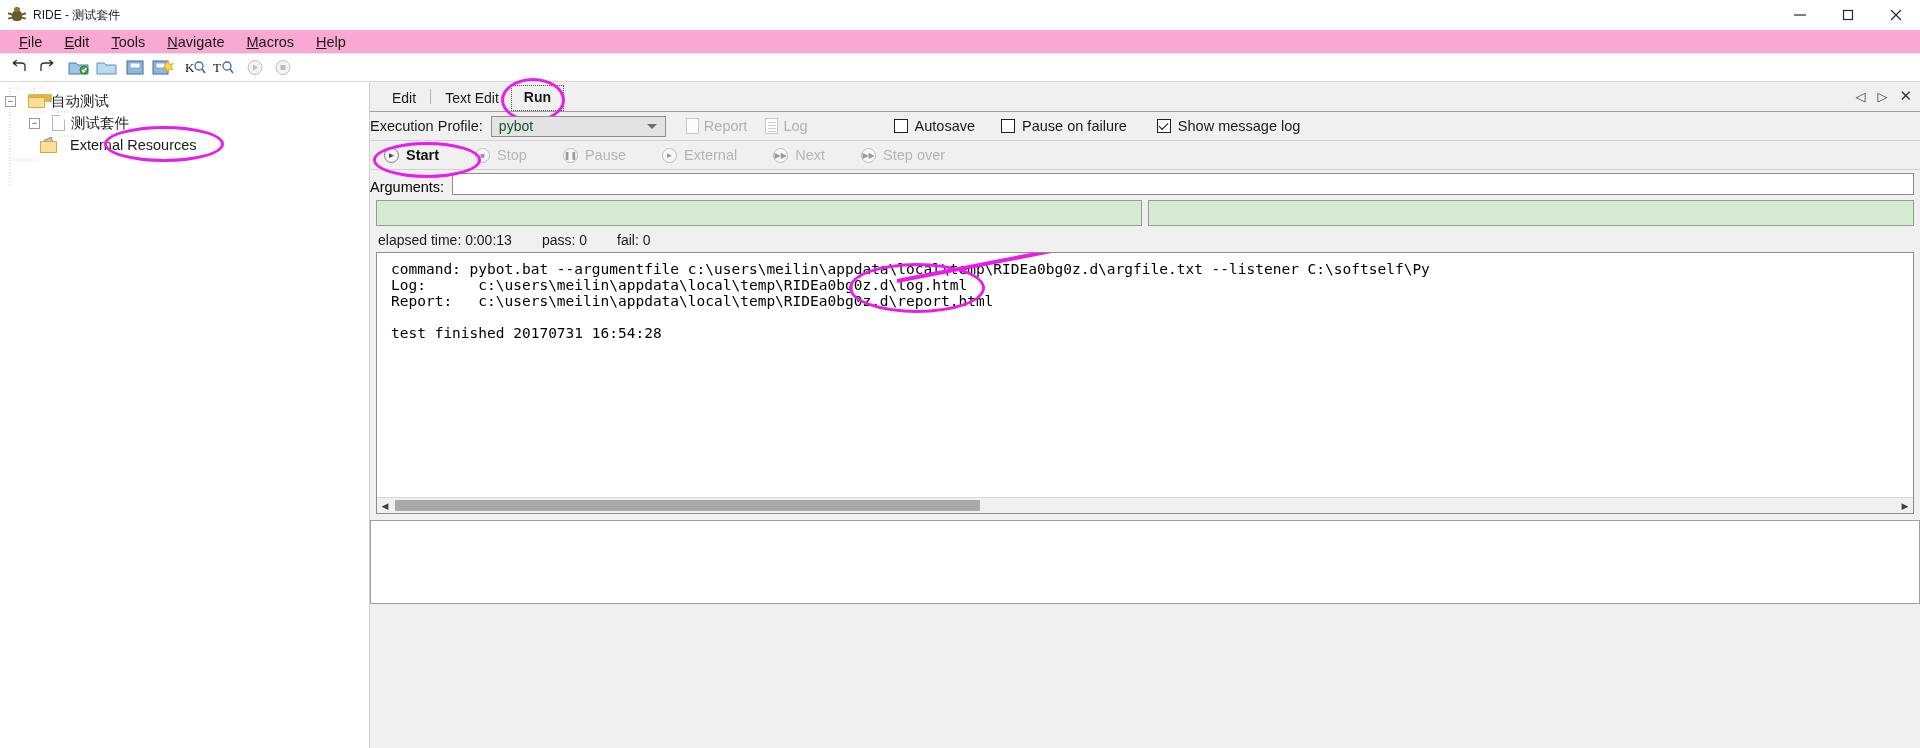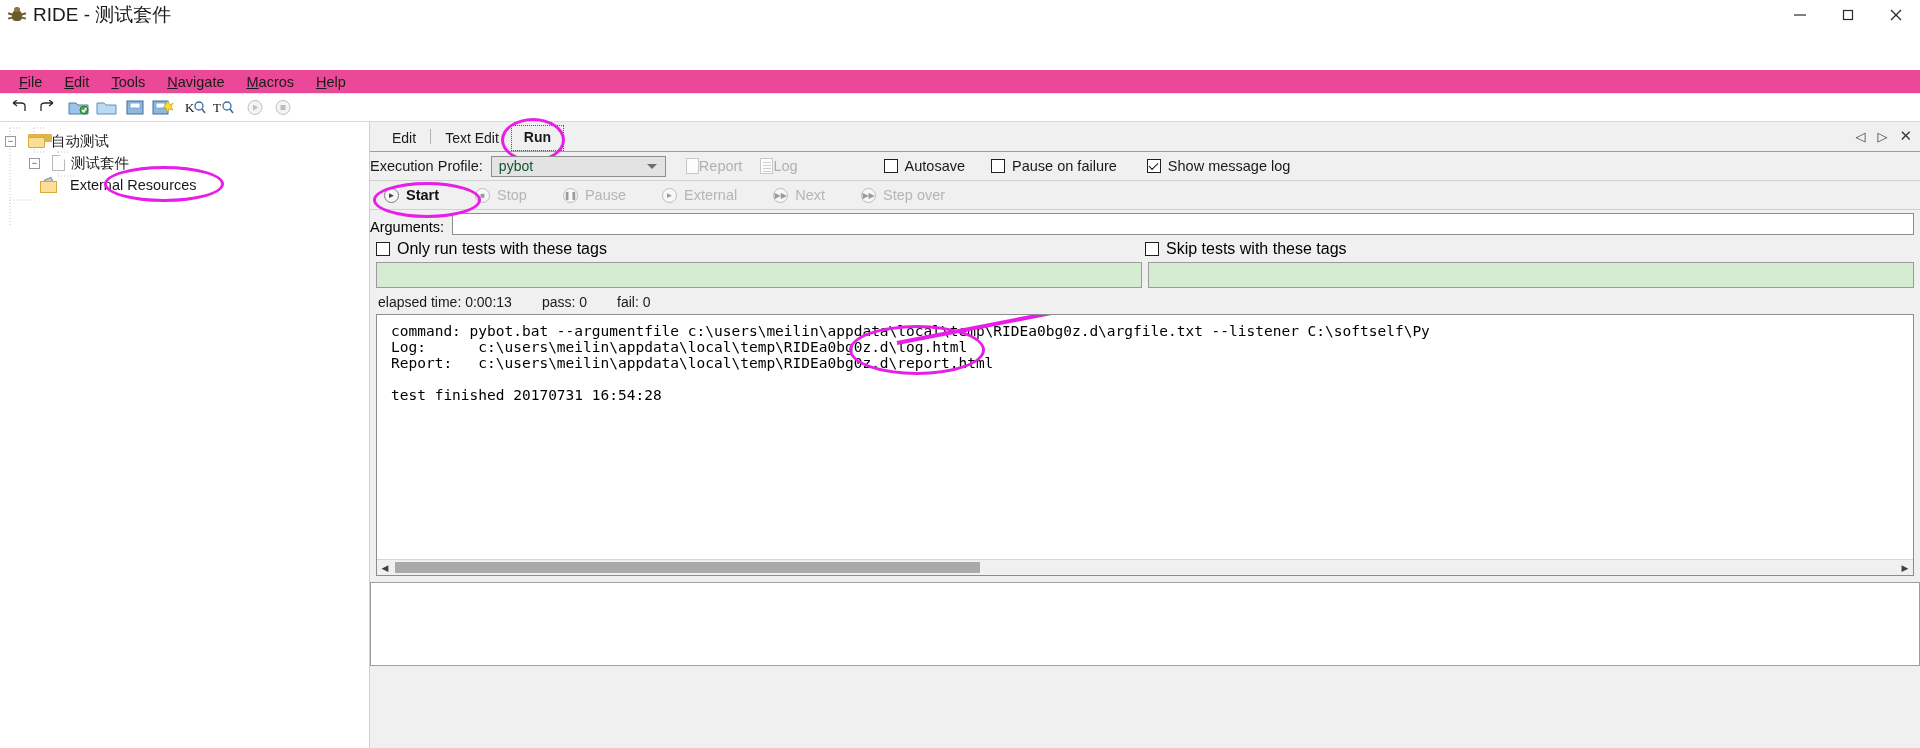--- a/index.html
+++ b/index.html
@@ -30,39 +30,38 @@
     background: #6b5b2c;
   }
   .app-icon .bug-head {
     position: absolute; left: 6px; top: 1px;
     width: 6px; height: 5px; border-radius: 3px;
     background: #8a7636;
   }
   .app-icon .bug-leg {
     position: absolute; background: #6b5b2c; height: 1.5px; width: 5px;
   }
-  .title-text { font-size: 19px; color: #1a1a1a; }
+  .title-text { font-size: 12px; color: #1a1a1a; }
   .win-controls {
     position: absolute; right: 0; top: 0; height: 30px;
     display: flex; align-items: stretch;
   }
   .win-btn {
     width: 48px; display: flex; align-items: center; justify-content: center;
     font-size: 15px; color: #2b2b2b; cursor: default;
   }
   .win-btn svg { display: block; }
 
   
   .menubar {
     height: 24px;
     display: flex; align-items: center;
     padding-left: 8px;
-    background: #ec4899;
+    background: #f9a8d4;
     border-bottom: 1px solid #e6e6e6;
-    margin-top: 40px;
   }
   .menu-item {
     font-size: 14.5px; color: #1a1a1a;
     padding: 2px 11px;
     cursor: default;
   }
   .menu-item u { text-decoration: underline; }
 
   
   .toolbar {
@@ -212,21 +211,21 @@
     margin-left: 8px;
   }
   .combo .arrow {
     position: absolute; right: 8px; top: 7px;
     width: 0; height: 0;
     border-left: 5px solid transparent;
     border-right: 5px solid transparent;
     border-top: 5px solid #6d6d6d;
   }
   .icon-btn-disabled {
-    display: flex; align-items: center; 
+    display: flex; align-items: center; gap: 5px;
     color: #b0b0b0; font-size: 14.5px; margin-left: 20px;
   }
   .doc-icon {
     width: 13px; height: 16px; border: 1px solid #c8c8c8; background: #fcfcfc;
     position: relative;
   }
   .doc-icon.lines:before {
     content:""; position:absolute; left:2px; top:3px; width:8px; height:1px;
     background:#cfcfcf; box-shadow: 0 3px 0 #cfcfcf, 0 6px 0 #cfcfcf, 0 9px 0 #cfcfcf;
   }
@@ -573,30 +572,20 @@
         </div>
       </div>
 
       <div class="annot" style="left:3px; top:60px; width:108px; height:36px;"></div>
 
       <div class="args-row">
         <span class="args-label">Arguments:</span>
         <div class="args-input"></div>
       </div>
 
-      <div class="tags-row">
-        <div class="tags-col">
-          <span class="chk" style="margin-left:6px;"></span>
-          <span>Only run tests with these tags</span>
-        </div>
-        <div class="tags-col">
-          <span class="chk"></span>
-          <span>Skip tests with these tags</span>
-        </div>
-      </div>
 
       <div class="tags-row" style="gap:6px; padding-left:6px; padding-right:6px;">
         <div class="tagbox" style="flex:1;"></div>
         <div class="tagbox" style="flex:1;"></div>
       </div>
 
       <div class="status-line">
         <span>elapsed time: 0:00:13</span>
         <span>pass: 0</span>
         <span>fail: 0</span>

